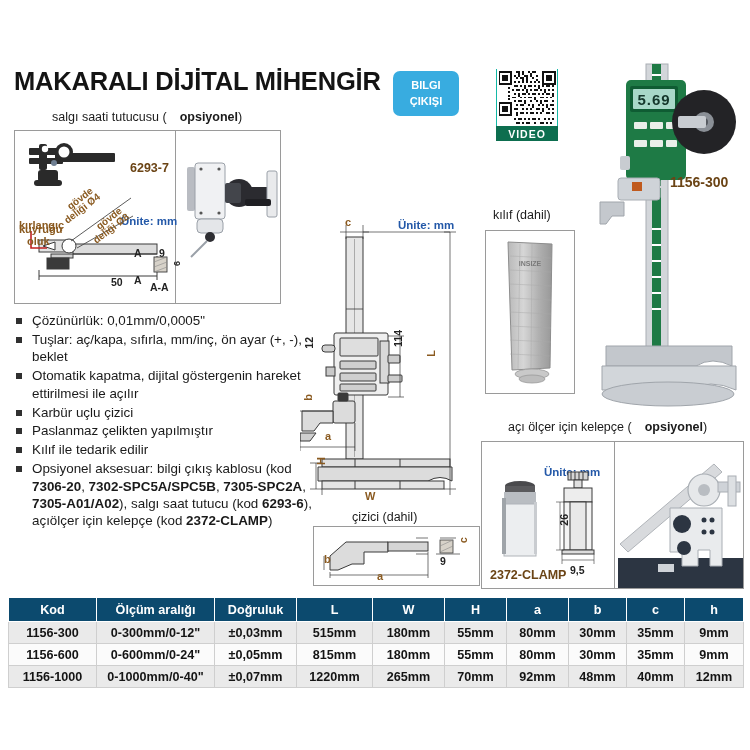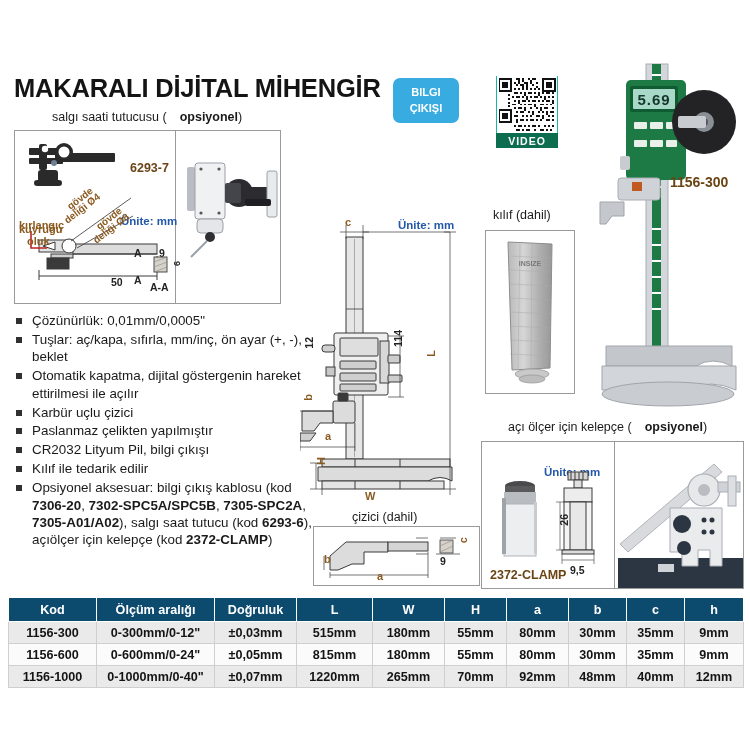--- a/index.html
+++ b/index.html
@@ -7,21 +7,21 @@
   body {
     width:750px; height:750px;
     background:#ffffff;
     font-family:"Liberation Sans", sans-serif;
     color:#1a1a1a;
     position:relative;
     overflow:hidden;
   }
 
   
-  #header { position:absolute; left:0; top:16px; width:596px; height:120px; }
+  #header { position:absolute; left:0; top:9px; width:596px; height:120px; }
   #page-title {
     position:absolute; left:14px; top:58px;
     font-size:25.5px; font-weight:bold; letter-spacing:-0.2px;
     color:#141414; white-space:nowrap;
   }
   #info-badge {
     position:absolute; left:393px; top:62px;
     width:66px; height:45px;
     background:#38ace0; border-radius:7px;
     color:#ffffff; font-size:11px; font-weight:bold;
@@ -320,21 +320,20 @@
     <rect x="62" y="46" width="26" height="7" rx="2" fill="#1f1f23"></rect>
   </svg>
 </div>
 
 <div id="features">
   <div class="feat">Çözünürlük: 0,01mm/0,0005"</div>
   <div class="feat">Tuşlar: aç/kapa, sıfırla, mm/inç, ön ayar (+, -), beklet</div>
   <div class="feat">Otomatik kapatma, dijital göstergenin hareket ettirilmesi ile açılır</div>
   <div class="feat">Karbür uçlu çizici</div>
   <div class="feat">Paslanmaz çelikten yapılmıştır</div>
-  <div class="feat">CR2032 Lityum Pil, bilgi çıkışı</div>
   <div class="feat">Kılıf ile tedarik edilir</div>
   <div class="feat">Opsiyonel aksesuar: bilgi çıkış kablosu (kod <b>7306-20</b>, <b>7302-SPC5A/SPC5B</b>, <b>7305-SPC2A</b>, <b>7305-A01/A02</b>), salgı saat tutucu  (kod <b>6293-6</b>), açıölçer için kelepçe (kod <b>2372-CLAMP</b>)</div>
 </div>
 
 <div class="unit-label" style="left:398px; top:203px;">Ünite: mm</div>
 
 <svg style="position:absolute; left:300px; top:215px;" width="190" height="280" viewBox="0 0 190 280">
 
   <rect x="46" y="22" width="17" height="222" fill="#e6e6e6" stroke="#3a3a3a" stroke-width="1"></rect>
   <line x1="54.5" y1="24" x2="54.5" y2="242" stroke="#9a9a9a" stroke-width="0.8"></line>

